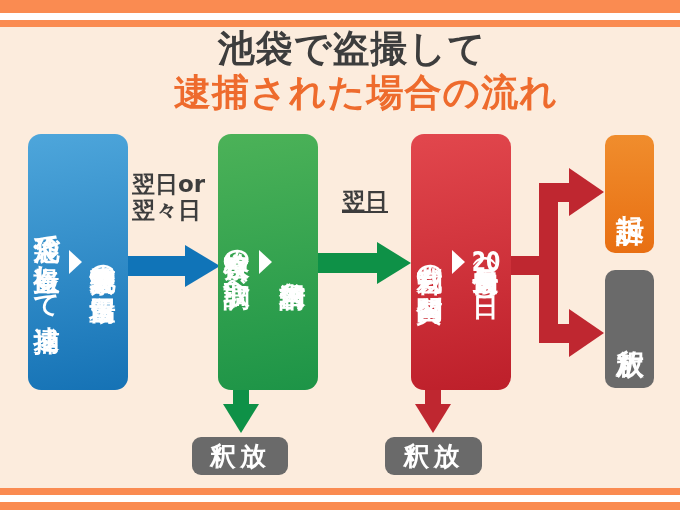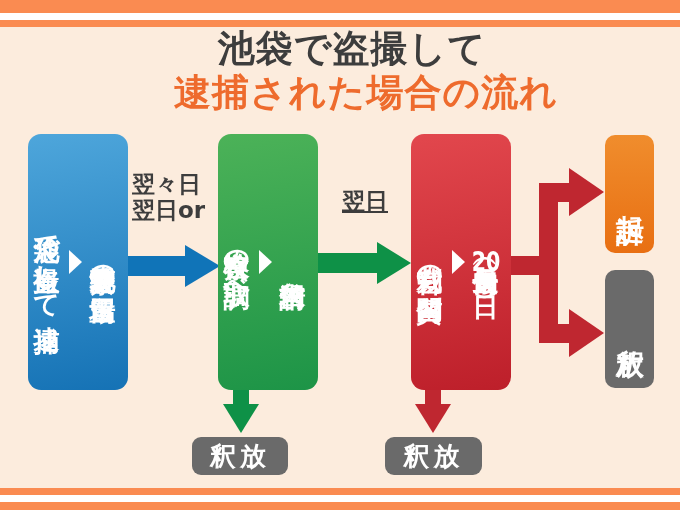--- a/index.html
+++ b/index.html
@@ -97,22 +97,22 @@
     <div class="t2">逮捕された場合の流れ</div>
   </div>
 
   <div class="vbox box-blue">
     <span class="vcol">池袋で盗撮して逮捕</span>
     <span class="tri-white"></span>
     <span class="vcol">池袋警察署の留置場</span>
   </div>
 
   <div class="flabel flabel1">
+    <div>翌日or</div>
     <div>翌々日</div>
-    <div>翌日or</div>
   </div>
   <div class="shaft blue-shaft"></div>
   <div class="blue-head"></div>
 
   <div class="vbox box-green">
     <span class="vcol">検察官の取調べ</span>
     <span class="tri-white"></span>
     <span class="vcol">勾留請求</span>
   </div>
 

